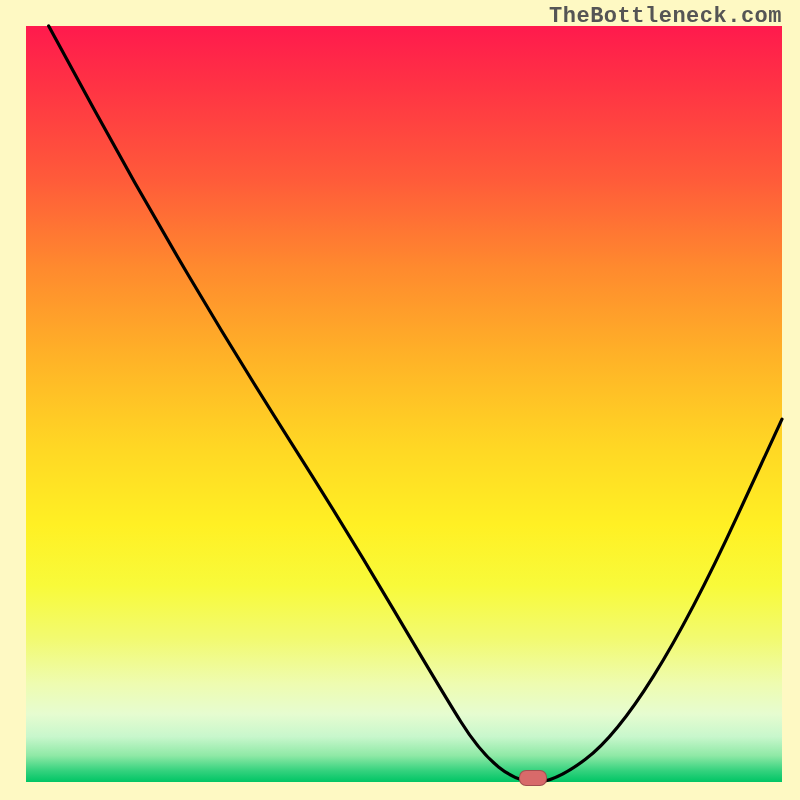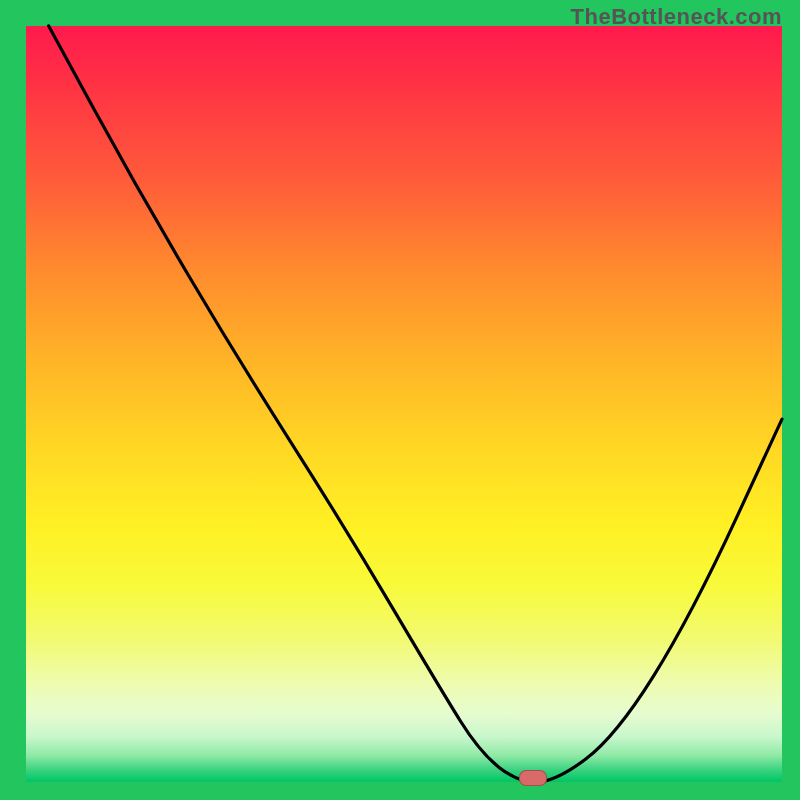--- a/index.html
+++ b/index.html
@@ -8,21 +8,22 @@
     width: 800px;
     height: 800px;
     background: #000;
     font-family: Arial, Helvetica, sans-serif;
     overflow: hidden;
   }
   .frame {
     position: relative;
     width: 800px;
     height: 800px;
-    background: #22c55e;
+    background: #fef9c3;
+    font-family: Liberation Mono, monospace;
   }
   .watermark {
     position: absolute;
     top: 4px;
     right: 18px;
     color: #555;
     font-size: 22px;
     font-weight: 600;
     letter-spacing: 0.5px;
     user-select: none;

